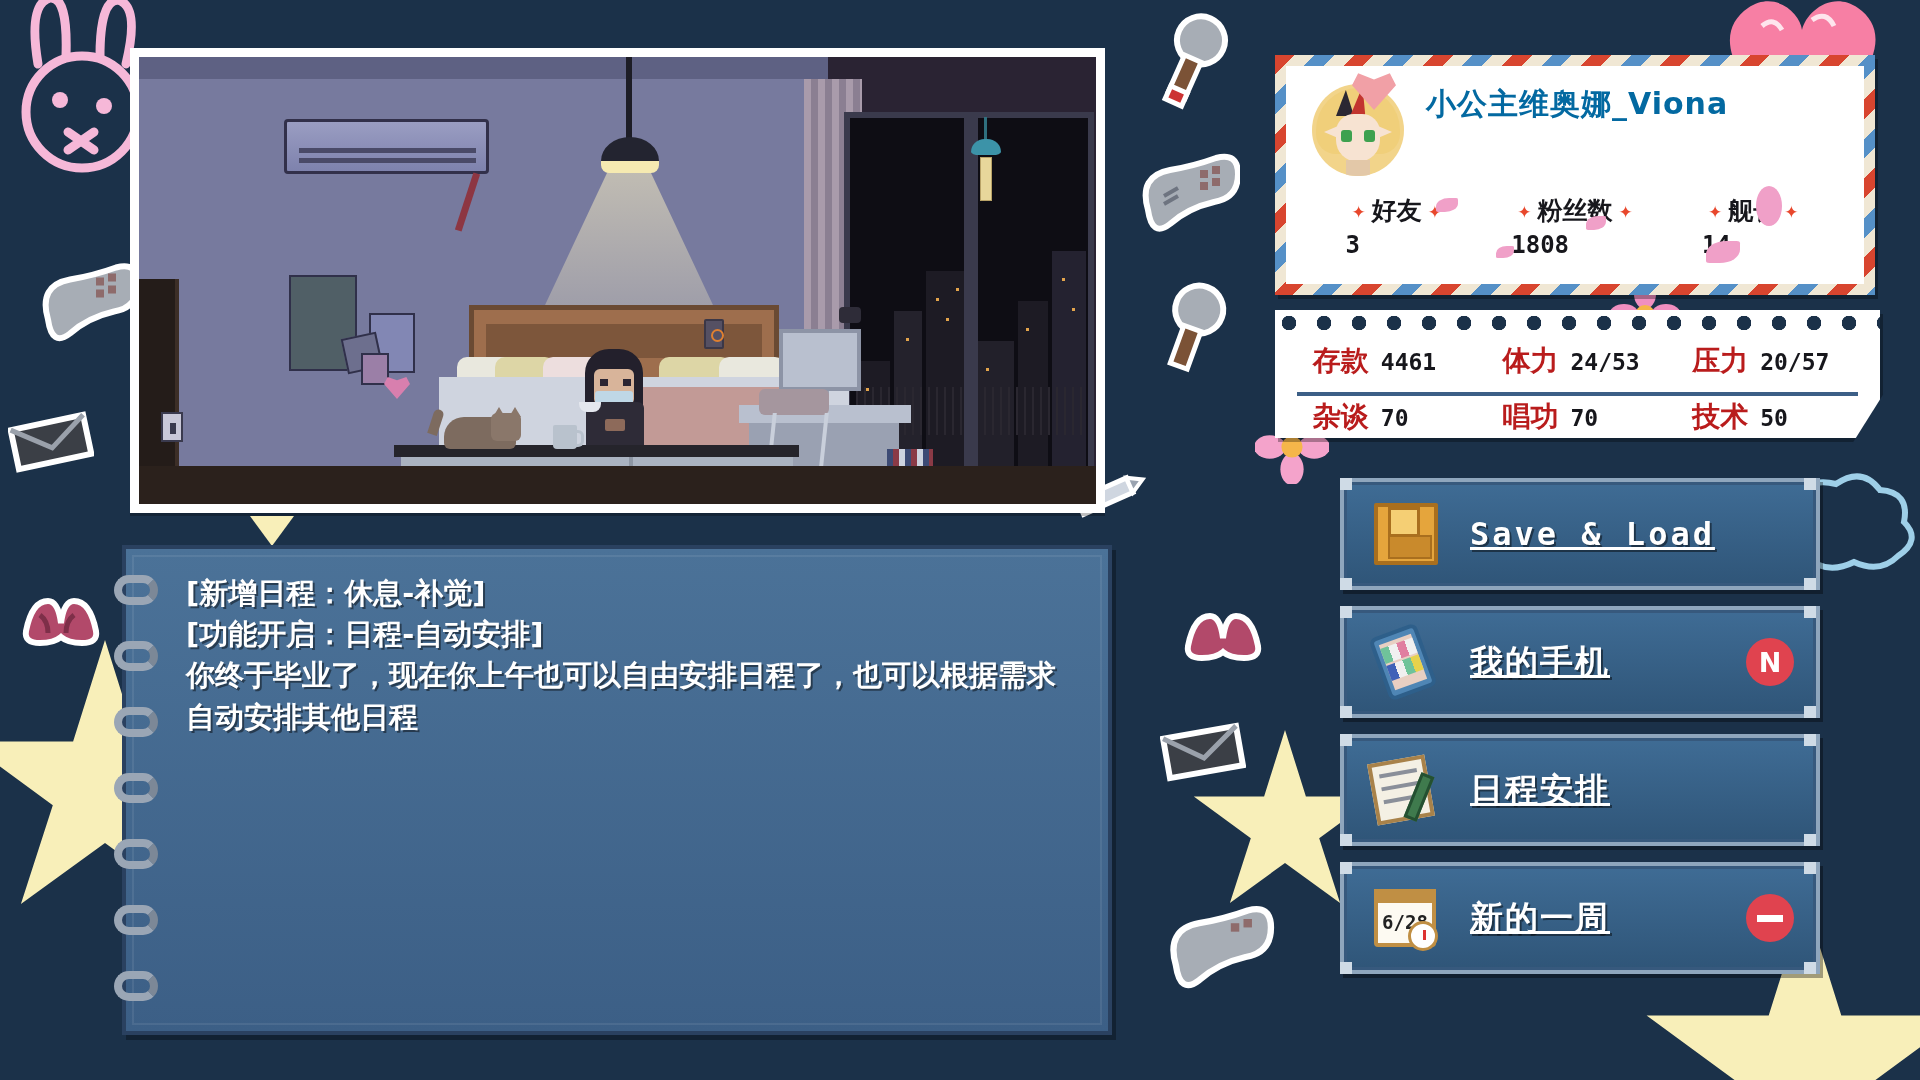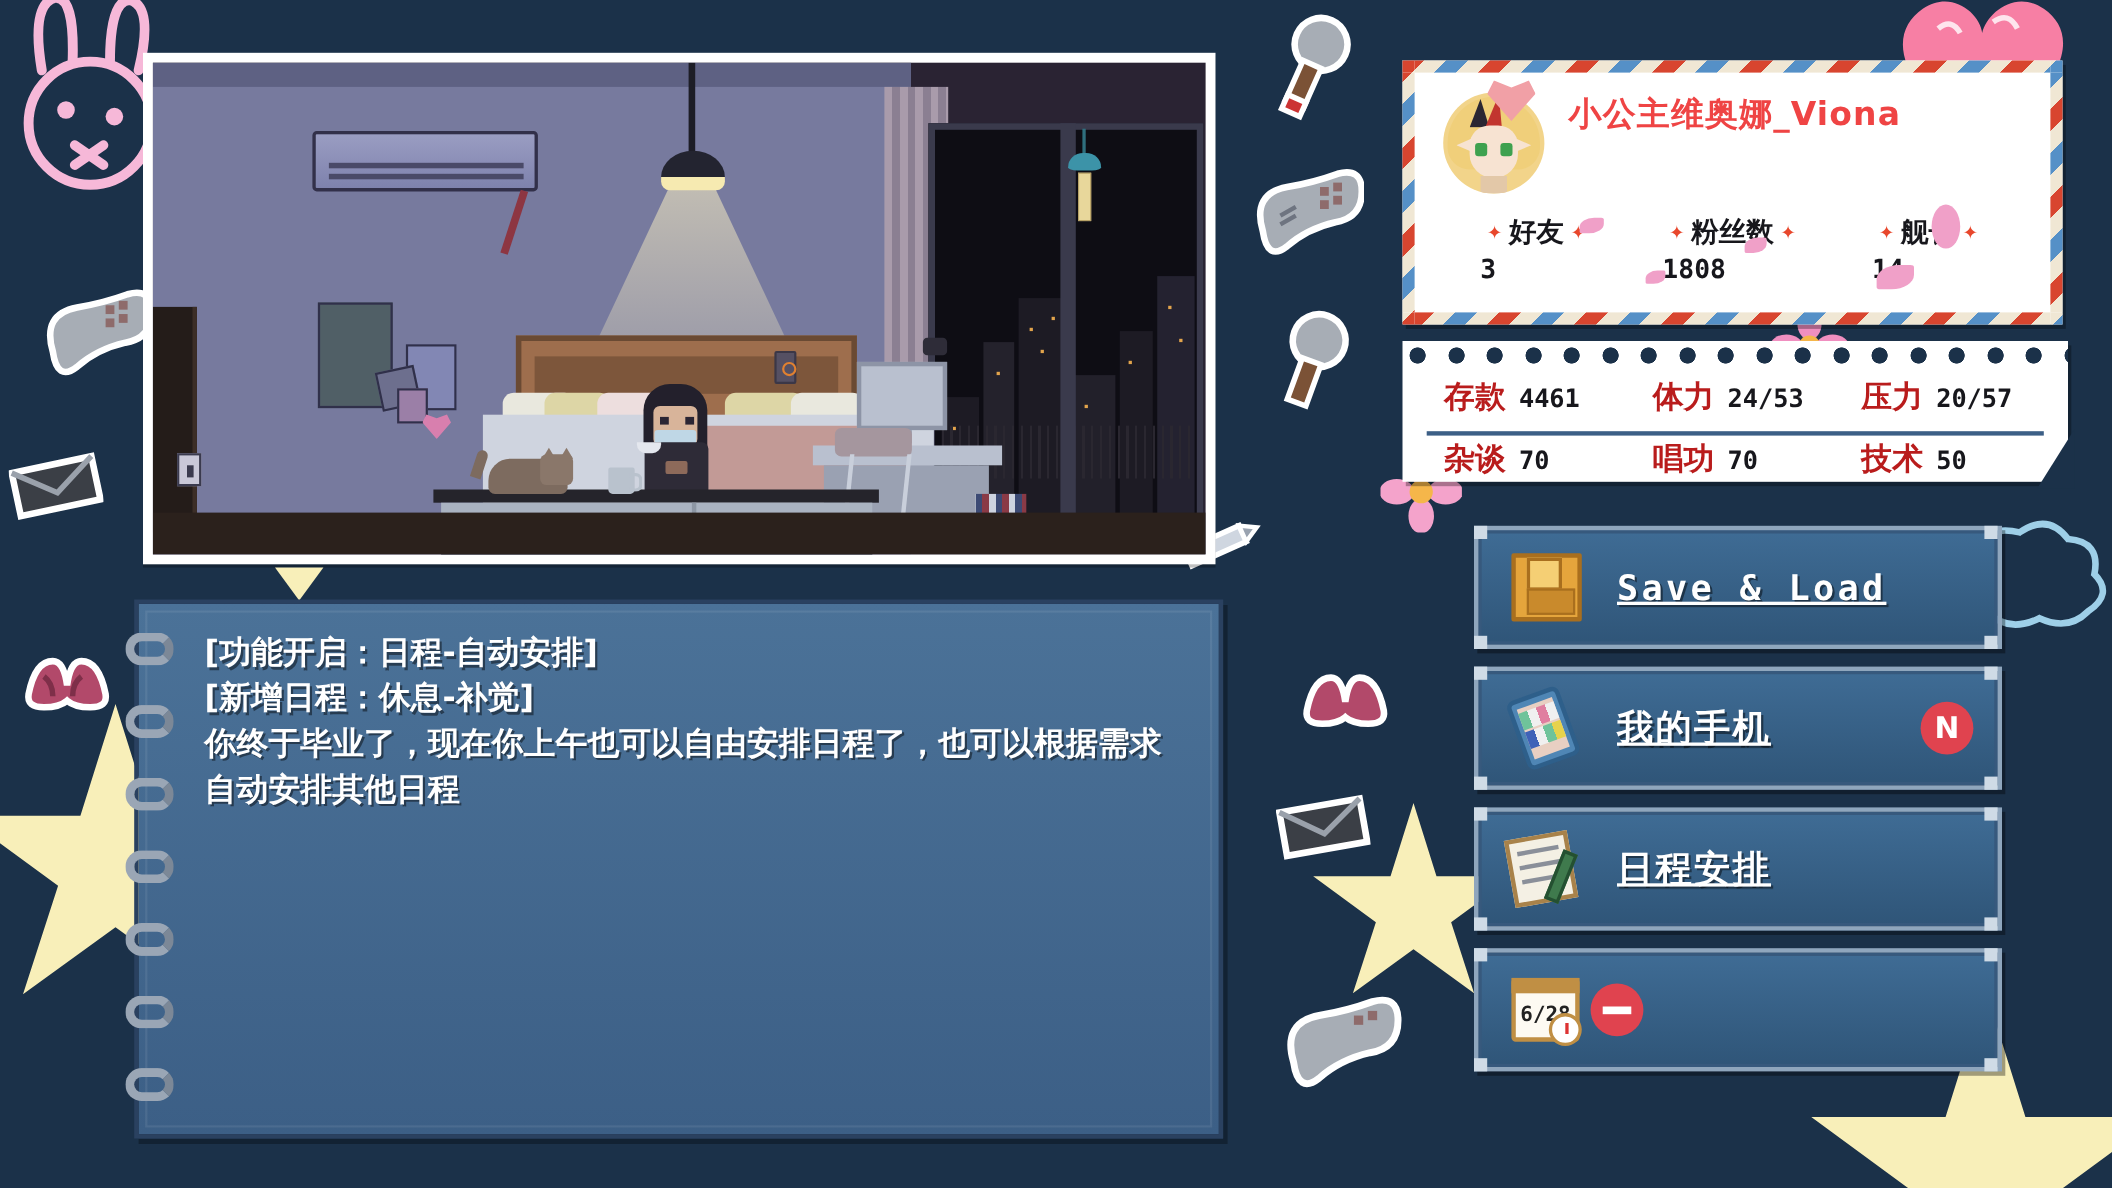--- a/index.html
+++ b/index.html
@@ -156,21 +156,21 @@
   .av-horn{position:absolute;left:40px;top:2px;width:15px;height:30px;background:#c2352f;
            clip-path:polygon(0 100%,60% 0,100% 100%);transform:rotate(6deg);}
   .av-horn2{position:absolute;left:24px;top:6px;width:18px;height:26px;background:#2b2732;
            clip-path:polygon(0 100%,55% 0,100% 100%);}
   .av-ear{position:absolute;top:42px;width:14px;height:12px;background:#f7e3d2;}
   .av-earL{left:12px;clip-path:polygon(100% 0,100% 100%,0 50%);}
   .av-earR{left:66px;clip-path:polygon(0 0,0 100%,100% 50%);}
   .av-neck{position:absolute;left:34px;top:76px;width:24px;height:16px;background:#e3c8a8;}
   .heart-badge{position:absolute;left:1352px;top:70px;width:44px;height:40px;background:#f1a0a6;
       clip-path:polygon(50% 100%,0% 38%,14% 8%,50% 24%,86% 8%,100% 38%);}
-  .pc-name{color:#ef4444;font-size:30px;font-weight:700;letter-spacing:1px;}
+  .pc-name{color:#0369a1;font-size:30px;font-weight:700;letter-spacing:1px;}
   .pc-msg{color:#1a1a1a;font-size:23px;font-weight:700;margin-top:12px;}
   .pc-stats{display:flex;justify-content:space-around;margin-top:18px;padding:0 16px;}
   .pc-stat{text-align:left;}
   .pc-stat-label{font-size:25px;font-weight:700;color:#17171c;}
   .pc-stat-label .dia{color:#e8472c;font-size:17px;vertical-align:middle;padding:0 6px;}
   .pc-stat-val{font-size:24px;font-weight:700;color:#17171c;margin-top:4px;font-family:"DejaVu Sans Mono",monospace;}
   .petal{position:absolute;background:#f0a0c8;border-radius:60% 10% 60% 10%;pointer-events:none;}
 
   
   .stat-strip{
@@ -430,22 +430,22 @@
 <div class="notebook">
   <div class="notebook-inner"></div>
   <div class="ring" style="top:26px"></div>
   <div class="ring" style="top:92px"></div>
   <div class="ring" style="top:158px"></div>
   <div class="ring" style="top:224px"></div>
   <div class="ring" style="top:290px"></div>
   <div class="ring" style="top:356px"></div>
   <div class="ring" style="top:422px"></div>
   <div class="dialog-text">
+    <div class="line">[新增日程：休息-补觉]</div>
     <div class="line">[功能开启：日程-自动安排]</div>
-    <div class="line">[新增日程：休息-补觉]</div>
     <div class="line">你终于毕业了，现在你上午也可以自由安排日程了，也可以根据需求自动安排其他日程</div>
   </div>
 </div>
 
 <div class="profile-card">
   <div class="pc-top">
     <div class="avatar">
       <div class="av-hair"></div>
         <div class="av-horn2"></div>
         <div class="av-horn"></div>
@@ -543,15 +543,16 @@
   </div>
 
   <div class="mbtn">
     <div class="ico">
       <div class="calendar">
           <div class="cal-top"></div>
         <div class="cal-date">6/28</div>
       </div>
       <div class="cal-clock"></div>
     </div>
+    <div class="mbtn-label">新的一周</div>
     <div class="badge minus"></div>
   </div>
 </div>
 
 </body></html>

